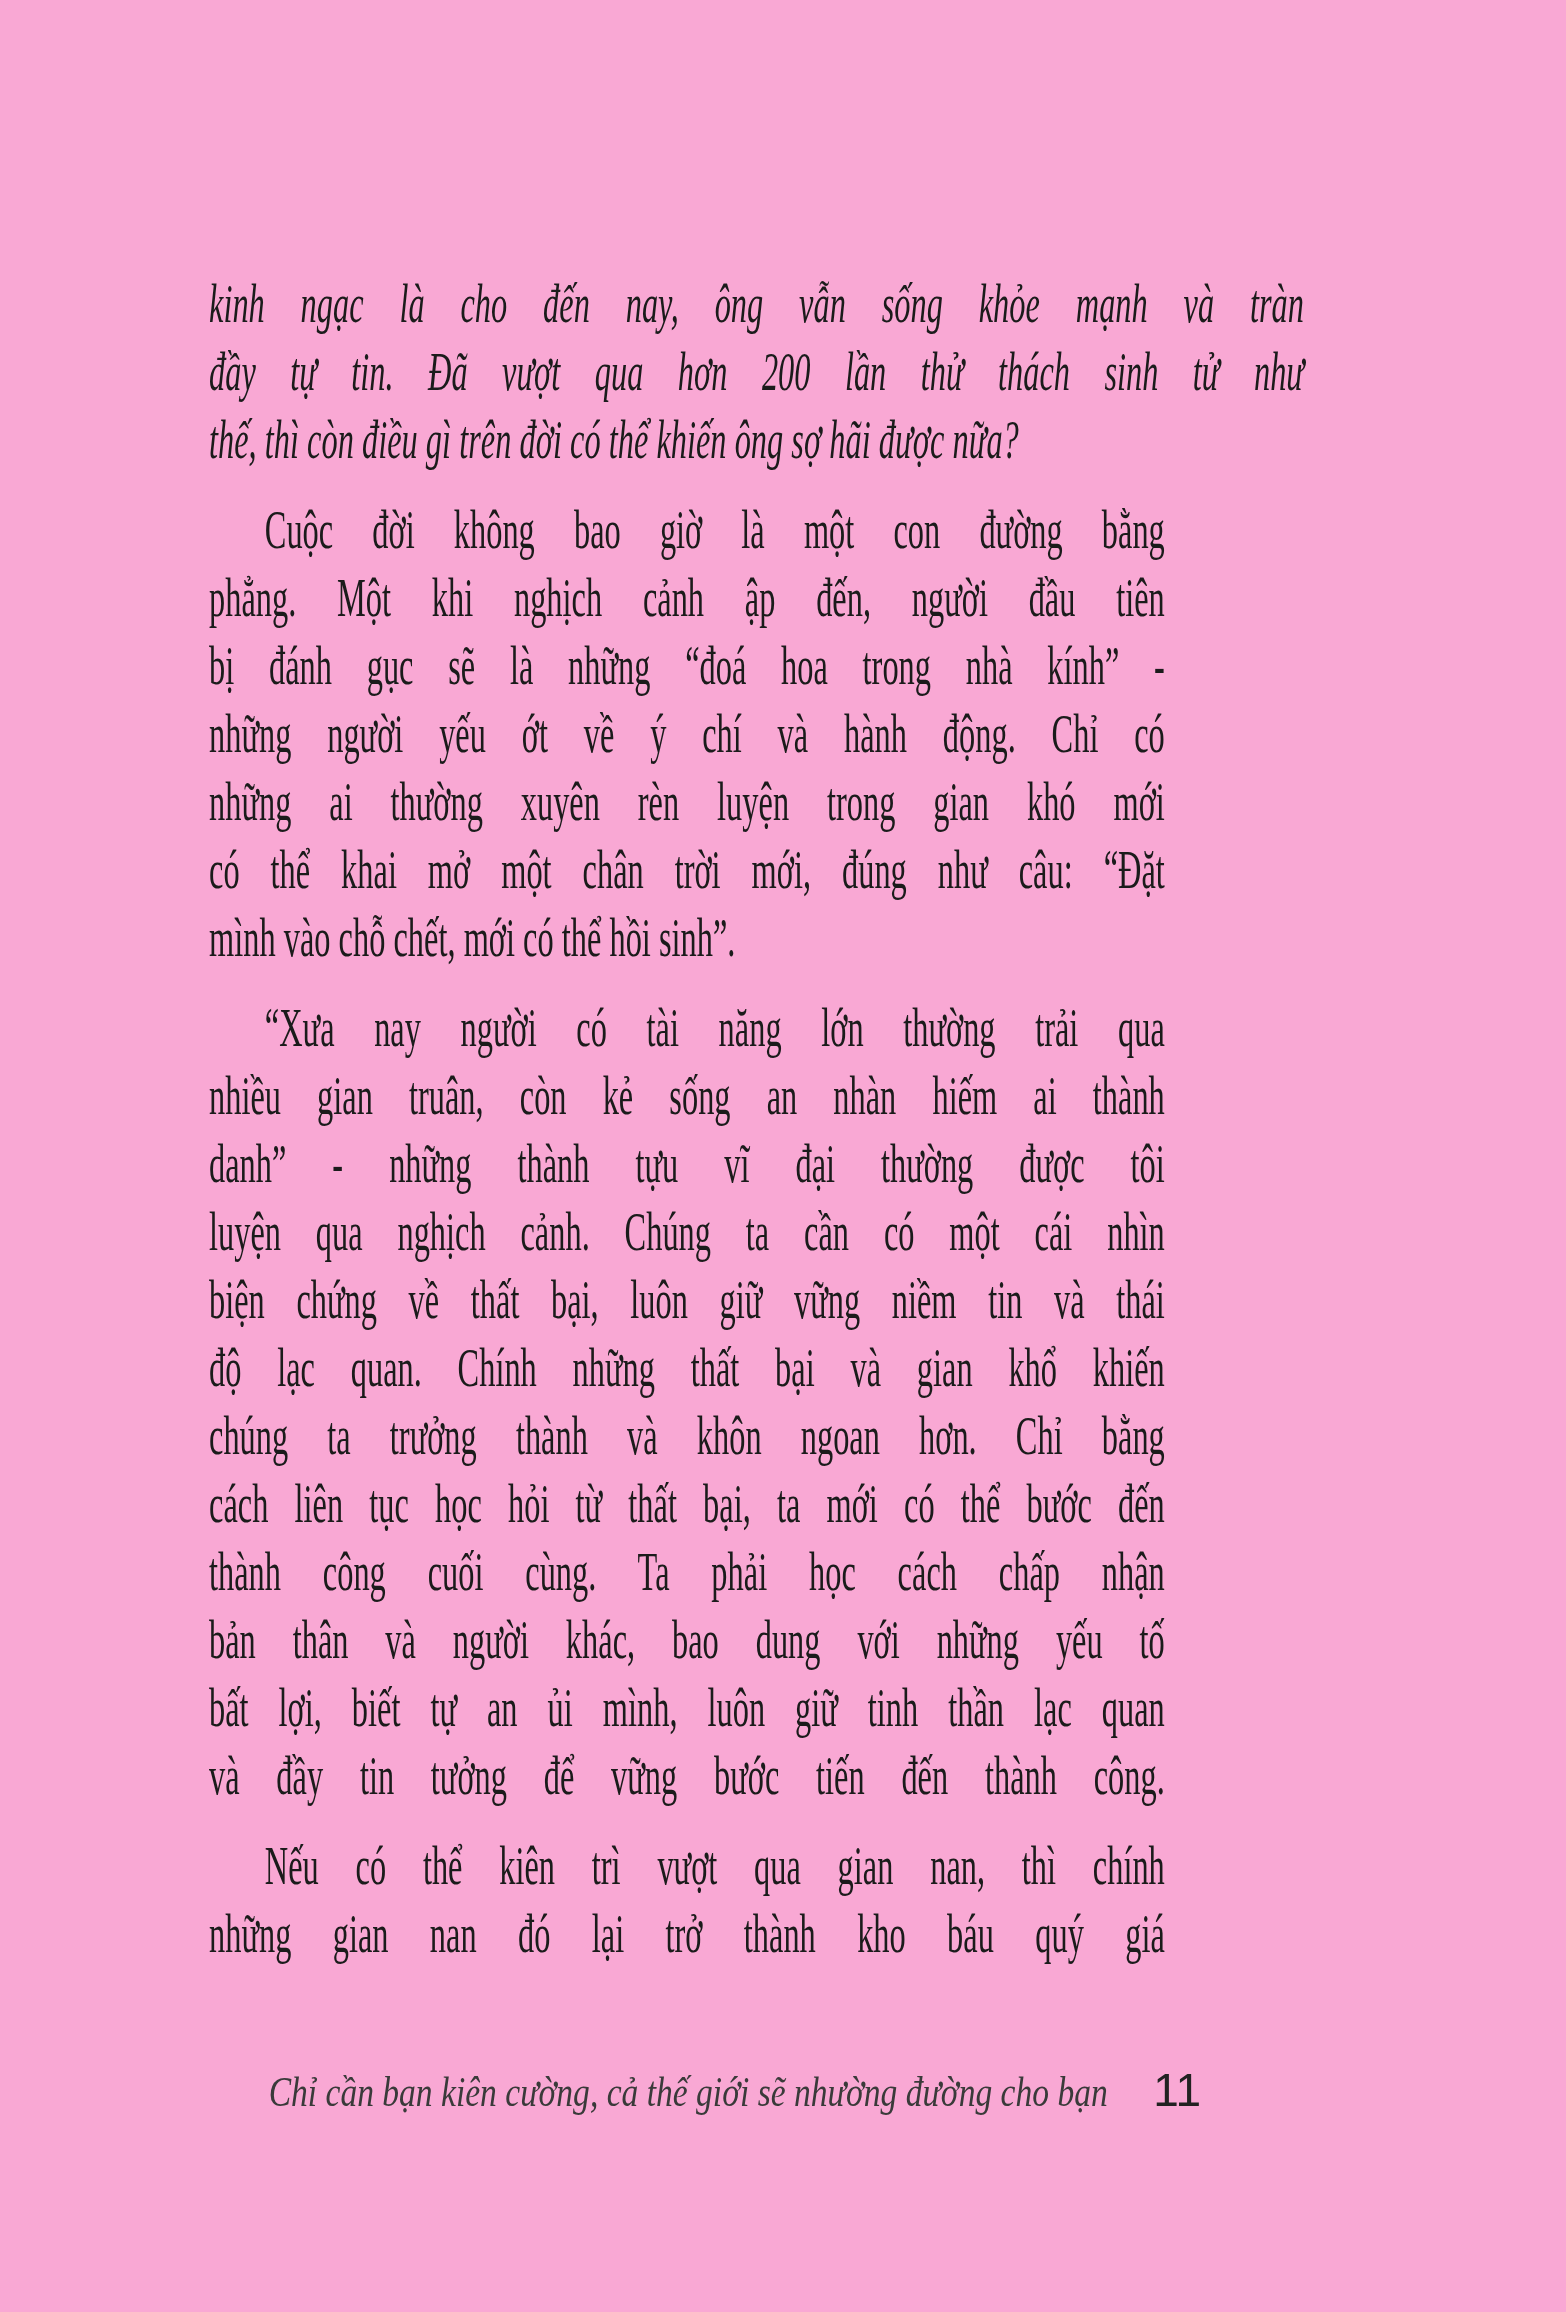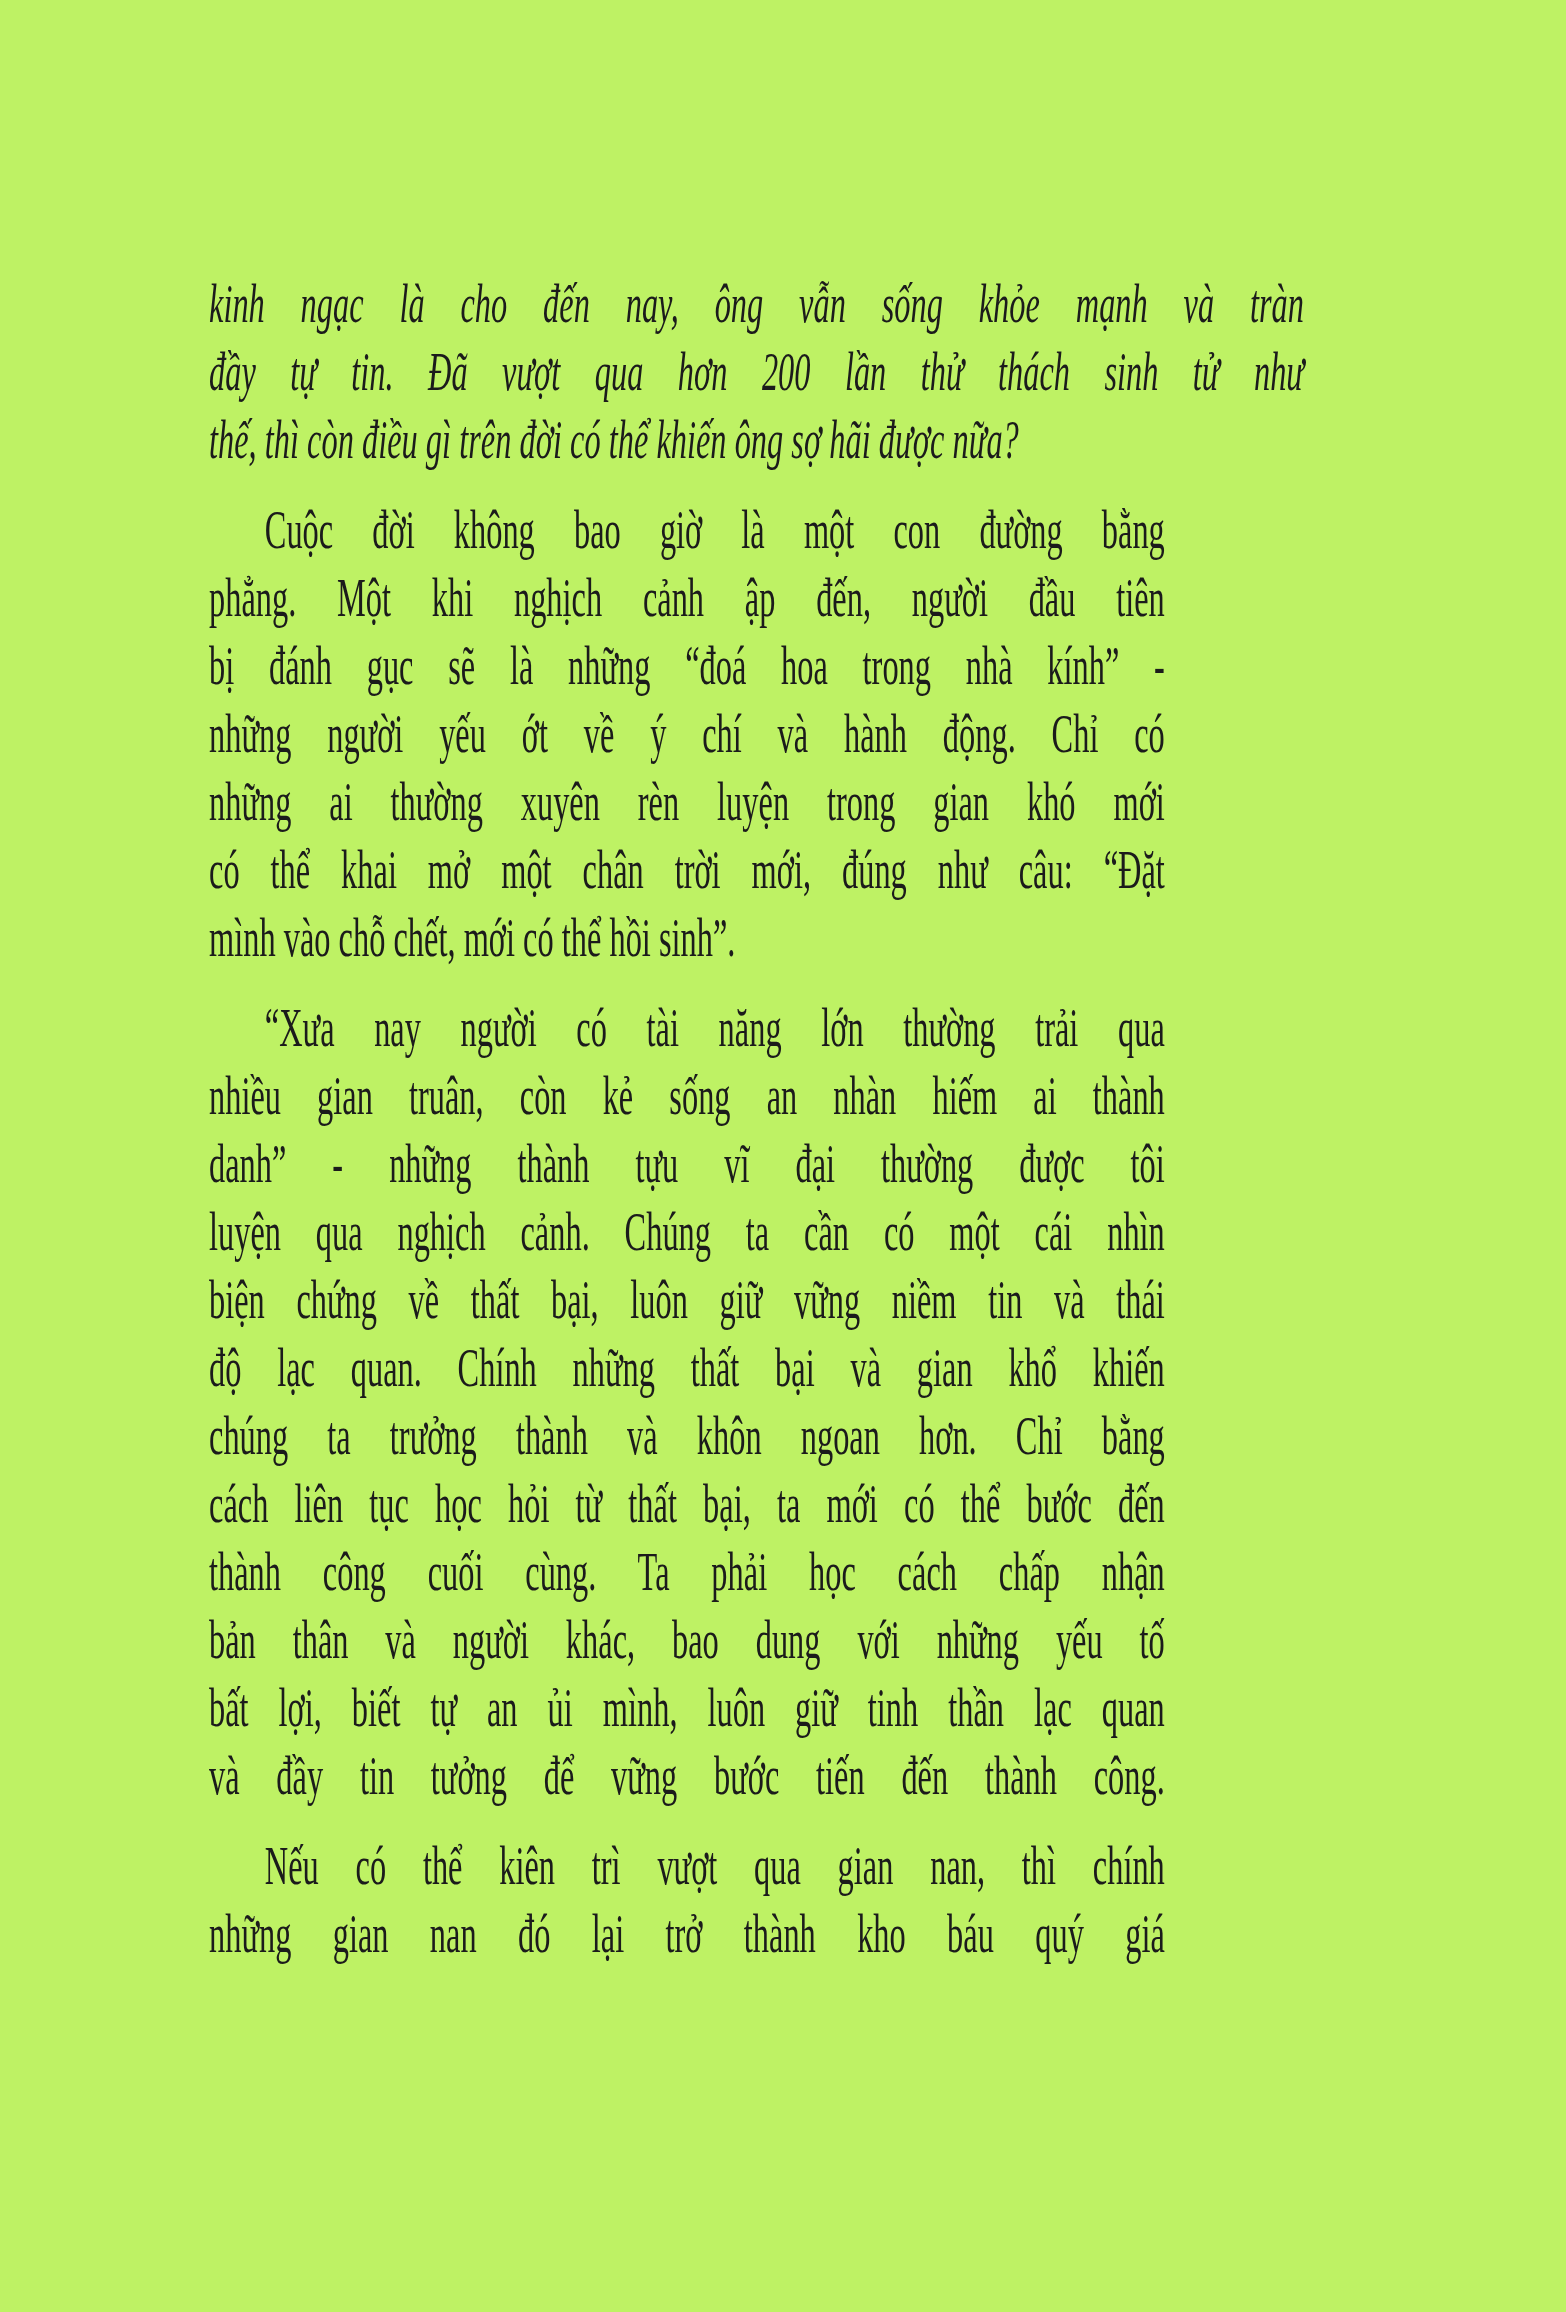--- a/index.html
+++ b/index.html
@@ -4,21 +4,21 @@
 <style>
   html, body {
     margin: 0;
     padding: 0;
     background: #ffffff;
   }
   .page {
     position: relative;
     width: 1567px;
     height: 2312px;
-    background: #bef264;
+    background: #f9a8d4;
     overflow: hidden;
     font-family: "Liberation Serif", "DejaVu Serif", serif;
     color: #1b1b1b;
   }
   .text-column {
     position: absolute;
     left: 209px;
     top: 270px;
   }
   .para {
@@ -102,15 +102,19 @@
         <div class="line">bản thân và người khác, bao dung với những yếu tố</div>
         <div class="line">bất lợi, biết tự an ủi mình, luôn giữ tinh thần lạc quan</div>
         <div class="line">và đầy tin tưởng để vững bước tiến đến thành công.</div>
       </div>
       <div class="para regular">
         <div class="line indent">Nếu có thể kiên trì vượt qua gian nan, thì chính</div>
         <div class="line">những gian nan đó lại trở thành kho báu quý giá</div>
       </div>
     </div>
 
+  <div class="footer">
+    <span class="running-title">Chỉ cần bạn kiên cường, cả thế giới sẽ nhường đường cho bạn</span>
+    <span class="page-number">11</span>
+  </div>
 
 </div>
 
 
 </body></html>

